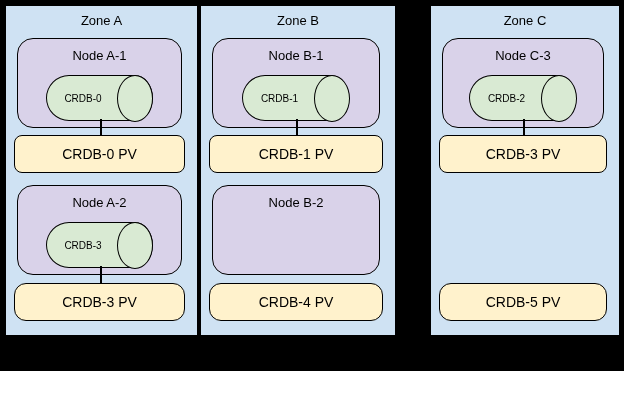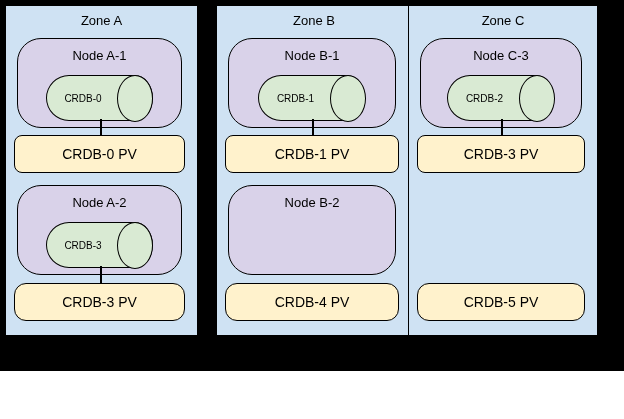--- a/index.html
+++ b/index.html
@@ -15,31 +15,31 @@
     overflow: hidden;
   }
   .zone {
     position: absolute;
     top: 5px; height: 331px;
     background: var(--zone_fill, #cfe2f3);
     border: 1.5px solid var(--border, #000);
     box-sizing: border-box;
   }
   .zone-a { left: 5px;   width: 193px; }
-  .zone-b { left: 216px; width: 196px; }
-  .zone-c { left: 408px; width: 190px; }
+  .zone-b { left: 200px; width: 196px; }
+  .zone-c { left: 430px; width: 190px; }
   .zone-label {
     position: absolute; top: 7px; left: 0; right: 0;
     text-align: center; font-size: 13px;
   }
   .node {
     position: absolute; left: 11px; right: 15px; height: 90px;
     background: var(--node_fill, #d9d2e9);
     border: 1.5px solid var(--border, #000);
-    border-radius: 24px;
+    border-radius: 16px;
     box-sizing: border-box;
   }
   .node-1 { top: 32px; }
   .node-2 { top: 179px; }
   .node-label {
     position: absolute; top: 9px; left: 0; right: 0;
     text-align: center; font-size: 13px;
   }
   .cylinder {
     position: absolute; top: 36px; left: 50%; margin-left: -54px;

